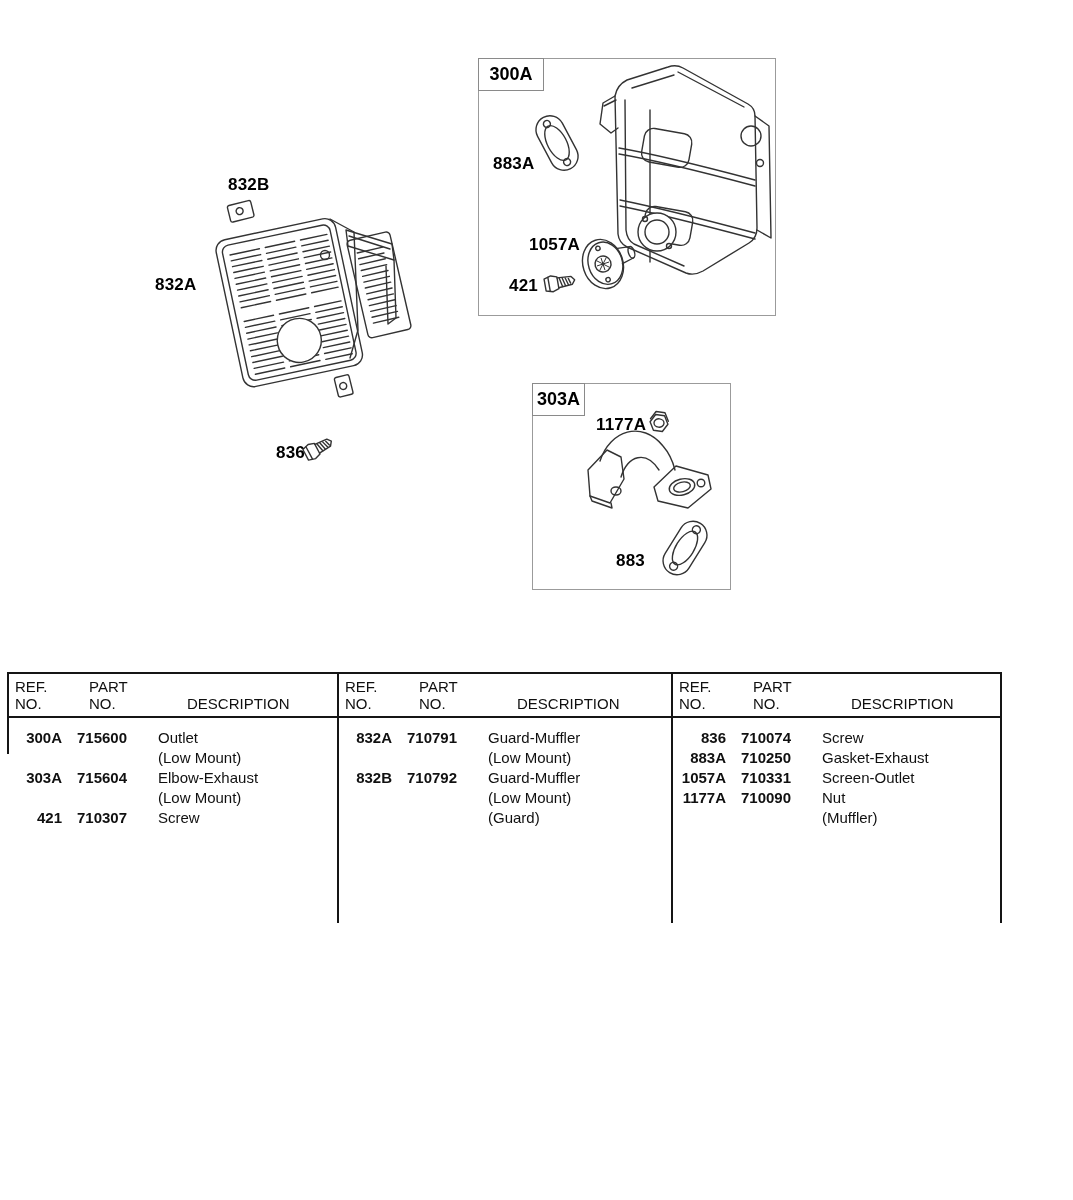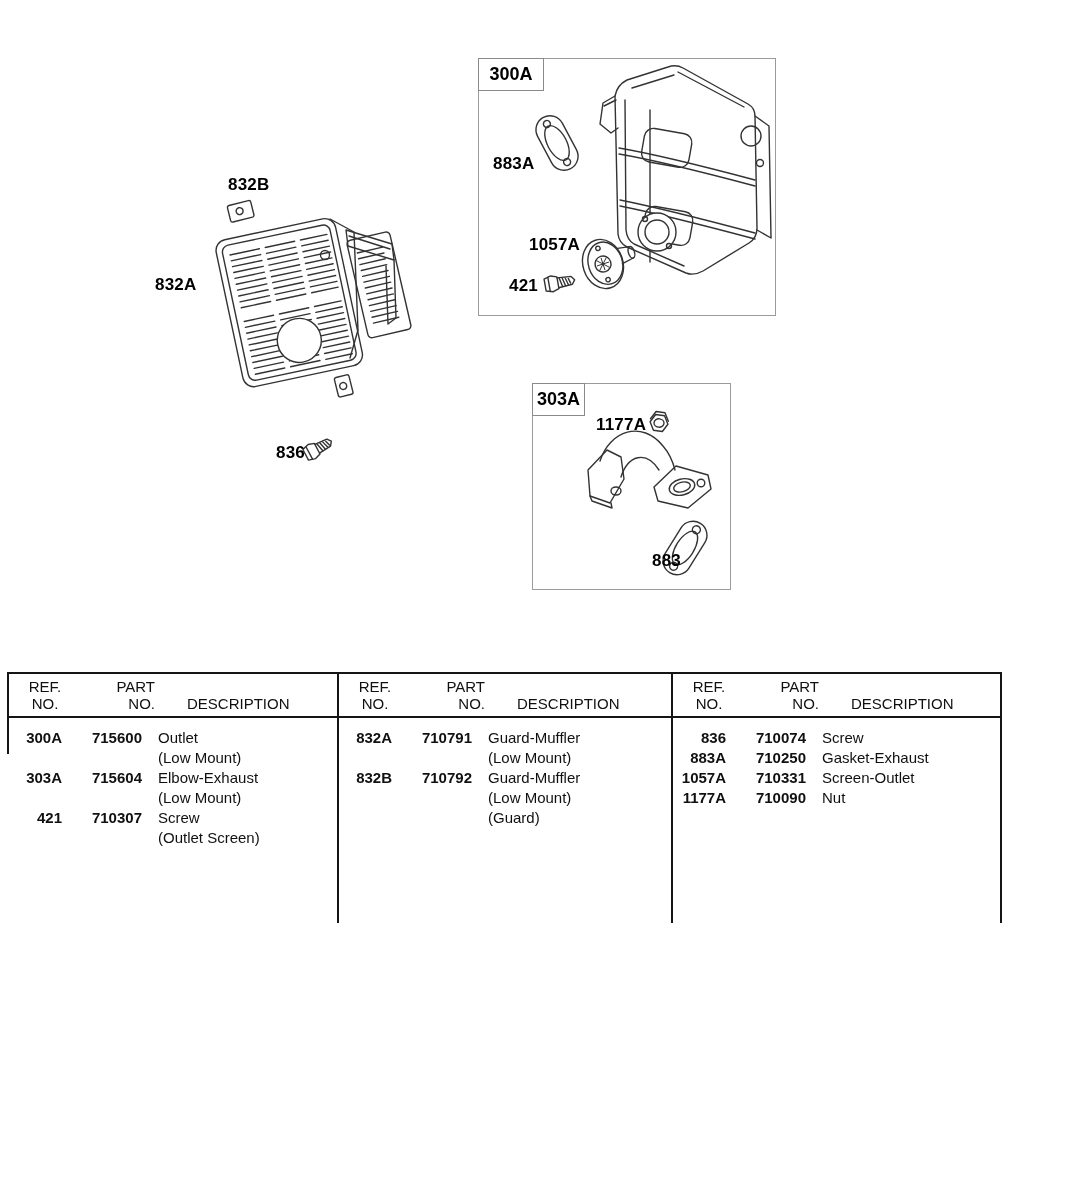--- a/index.html
+++ b/index.html
@@ -21,27 +21,27 @@
   .pbox-label {
     position:absolute; left:-1px; top:-1px; background:#fff;
     border:1px solid #8a8a8a; font-weight:bold; font-size:18px; color:#000;
     display:flex; align-items:center; justify-content:center;
   }
 
   
   .tborder { position:absolute; background:#151515; }
   .tgroup { position:absolute; top:672px; width:330px; font-size:15px; color:#101010; }
   .thead  { position:absolute; top:0; left:0; right:0; height:44px; }
-  .h-ref  { position:absolute; left:8px;  top:6px; width:60px; text-align:center; line-height:17px; }
-  .h-part { position:absolute; left:88px; top:6px; width:60px; text-align:right; line-height:17px; }
+  .h-ref  { position:absolute; left:8px;  top:6px; width:60px; line-height:17px; }
+  .h-part { position:absolute; left:82px; top:6px; width:60px; text-align:left; line-height:17px; }
   .h-desc { position:absolute; left:180px; top:23px; }
   .tbody  { position:absolute; top:56px; left:0; right:0; }
   .row    { display:flex; height:20px; line-height:20px; }
   .c-ref  { width:55px; text-align:right; font-weight:bold; }
-  .c-part { width:80px; text-align:right; font-weight:bold; }
+  .c-part { width:80px; text-align:center; font-weight:bold; }
   .c-desc { margin-left:16px; white-space:nowrap; }
 </style>
 </head>
 <body>
 
 <div class="page">
 
   <svg class="diagram" width="1073" height="660" viewBox="0 0 1073 660" fill="none" stroke="#333" stroke-width="1.4" stroke-linecap="round" stroke-linejoin="round">
 
     <g>
@@ -173,21 +173,21 @@
     <div class="pbox-label" style="width:51px; height:31px;">303A</div>
   </div>
 
   <div class="callout" style="left:228px; top:175px;">832B</div>
   <div class="callout" style="left:155px; top:275px;">832A</div>
   <div class="callout" style="left:276px; top:443px;">836</div>
   <div class="callout" style="left:493px; top:154px;">883A</div>
   <div class="callout" style="left:529px; top:235px;">1057A</div>
   <div class="callout" style="left:509px; top:276px;">421</div>
   <div class="callout" style="left:596px; top:415px;">1177A</div>
-  <div class="callout" style="left:652px; top:551px;">883</div>
+  <div class="callout" style="left:616px; top:551px;">883</div>
 
   <div class="tborder" style="left:7px; top:672px; width:995px; height:2px;"></div>
   <div class="tborder" style="left:7px; top:716px; width:995px; height:2px;"></div>
   <div class="tborder" style="left:7px; top:672px; width:2px; height:82px;"></div>
   <div class="tborder" style="left:337px; top:672px; width:2px; height:528px;"></div>
   <div class="tborder" style="left:671px; top:672px; width:2px; height:528px;"></div>
   <div class="tborder" style="left:1000px; top:672px; width:2px; height:528px;"></div>
 
   <div class="tgroup" style="left:7px;">
     <div class="thead">
@@ -220,25 +220,20 @@
       <div class="row">
         <span class="c-ref"></span>
         <span class="c-part"></span>
         <span class="c-desc">(Low Mount)</span>
       </div>
       <div class="row">
         <span class="c-ref">421</span>
         <span class="c-part">710307</span>
         <span class="c-desc">Screw</span>
       </div>
-      <div class="row">
-        <span class="c-ref"></span>
-        <span class="c-part"></span>
-        <span class="c-desc">(Outlet Screen)</span>
-      </div>
     </div>
   </div>
 
   <div class="tgroup" style="left:337px;">
     <div class="thead">
       <div class="h-ref">
         <div>REF.</div>
         <div>NO.</div>
       </div>
       <div class="h-part">
@@ -302,16 +297,21 @@
       <div class="row">
         <span class="c-ref">1057A</span>
         <span class="c-part">710331</span>
         <span class="c-desc">Screen-Outlet</span>
       </div>
       <div class="row">
         <span class="c-ref">1177A</span>
         <span class="c-part">710090</span>
         <span class="c-desc">Nut</span>
       </div>
+      <div class="row">
+        <span class="c-ref"></span>
+        <span class="c-part"></span>
+        <span class="c-desc">(Muffler)</span>
+      </div>
     </div>
   </div>
 
 </div>
 
 </body></html>

